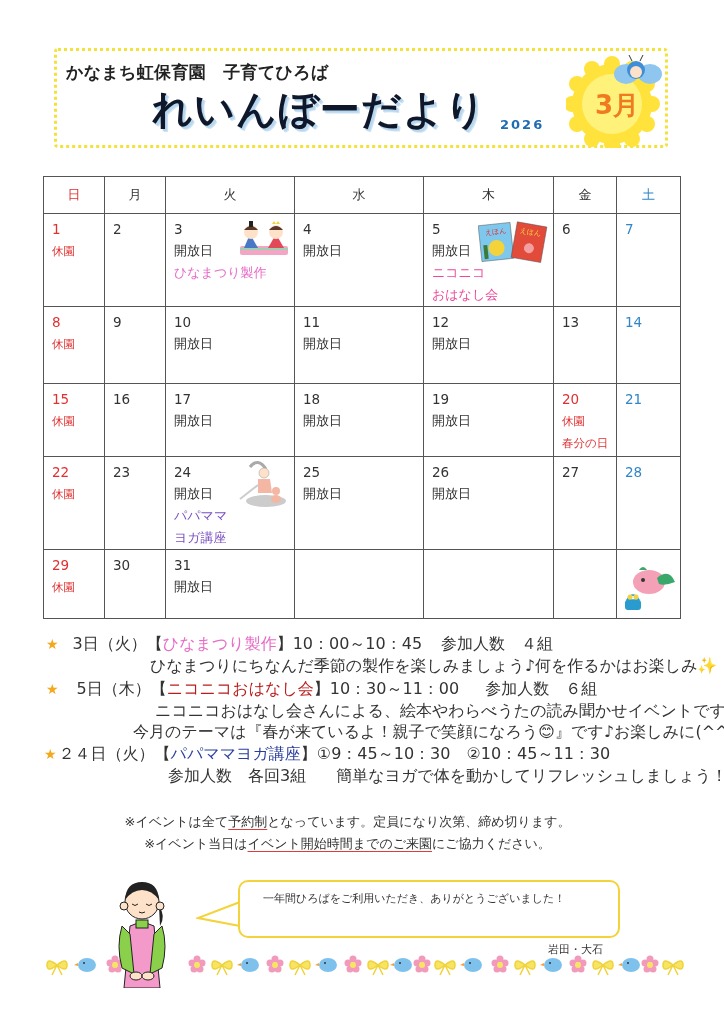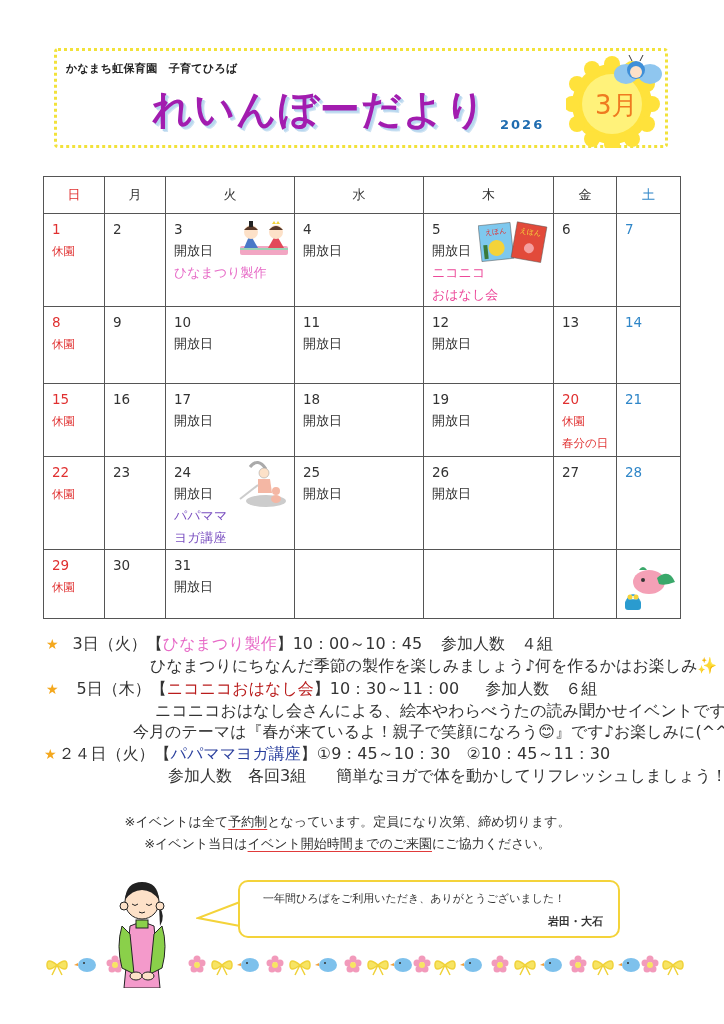--- a/index.html
+++ b/index.html
@@ -4,29 +4,29 @@
 <style>
   * { box-sizing: border-box; margin: 0; padding: 0; }
   html, body { width: 724px; height: 1024px; background: #ffffff; overflow: hidden; }
   body { position: relative; font-family: "DejaVu Sans", "Liberation Sans", sans-serif; color: #333; }
 
   
   .header-box {
     position: absolute; left: 54px; top: 48px; width: 614px; height: 100px;
     border: 3px dotted #f2e23a; border-radius: 4px;
   }
-  .org-name { position: absolute; left: 66px; top: 61px; font-size: 11px; font-weight: bold; color: #222; letter-spacing: 0.3px; }
+  .org-name { position: absolute; left: 66px; top: 61px; font-size: 17px; font-weight: bold; color: #222; letter-spacing: 0.3px; }
   .title {
-    position: absolute; left: 152px; top: 82px; font-size: 40px; font-weight: bold; color: #a21caf;
+    position: absolute; left: 152px; top: 82px; font-size: 40px; font-weight: bold; color: #0f172a;
     letter-spacing: 1px; text-shadow: 2px 2px 0 #b7d7ef, 3px 3px 0 #cfe3f3;
     font-family: "DejaVu Sans", sans-serif;
   }
   .year { position: absolute; left: 500px; top: 117px; font-size: 13px; font-weight: bold; color: #1f6cb0; letter-spacing: 2px; }
   .month-badge { position: absolute; left: 566px; top: 52px; width: 100px; height: 96px; }
-  .month-text { position: absolute; left: 595px; top: 88px; font-size: 26px; font-weight: normal; color: #ef7a20; }
+  .month-text { position: absolute; left: 595px; top: 88px; font-size: 26px; font-weight: bold; color: #ef7a20; }
 
   
   .calendar { position: absolute; left: 43px; top: 176px; border-collapse: collapse; }
   .calendar td, .calendar th { border: 1px solid #555; vertical-align: top; }
   .calendar th { height: 37px; font-weight: normal; font-size: 13px; text-align: center; vertical-align: middle; color: #333; }
   .calendar td { padding: 4px 0 0 8px; font-size: 13px; position: relative; line-height: 22px; }
   .sun { color: #e03030 !important; }
   .sat { color: #2f86c8 !important; }
   .day-num { display: block; font-size: 13.5px; }
   .holiday { color: #e03030; font-size: 11.5px; display: block; }
@@ -43,21 +43,21 @@
 
   .notice { position: absolute; width: 695px; text-align: center; font-size: 13px; color: #333; }
   .ul { text-decoration: underline; text-decoration-color: #e03a3a; text-underline-offset: 3px; }
 
   
   .bubble {
     position: absolute; left: 238px; top: 880px; width: 382px; height: 58px;
     border: 2px solid #f4d33a; border-radius: 10px; background: #fff;
   }
   .bubble-text { position: absolute; left: 263px; top: 891px; font-size: 11px; color: #333; }
-  .bubble-sign { position: absolute; left: 548px; top: 914px; font-size: 11px; color: #333; font-weight: bold; }
+  .bubble-sign { position: absolute; left: 548px; top: 942px; font-size: 11px; color: #333; }
   .border-deco { position: absolute; left: 45px; top: 952px; }
 </style>
 </head>
 <body>
 
 <div class="header-box"></div>
 <div class="org-name">かなまち虹保育園　子育てひろば</div>
 <div class="title">れいんぼーだより</div>
 <div class="year">2026</div>
 

